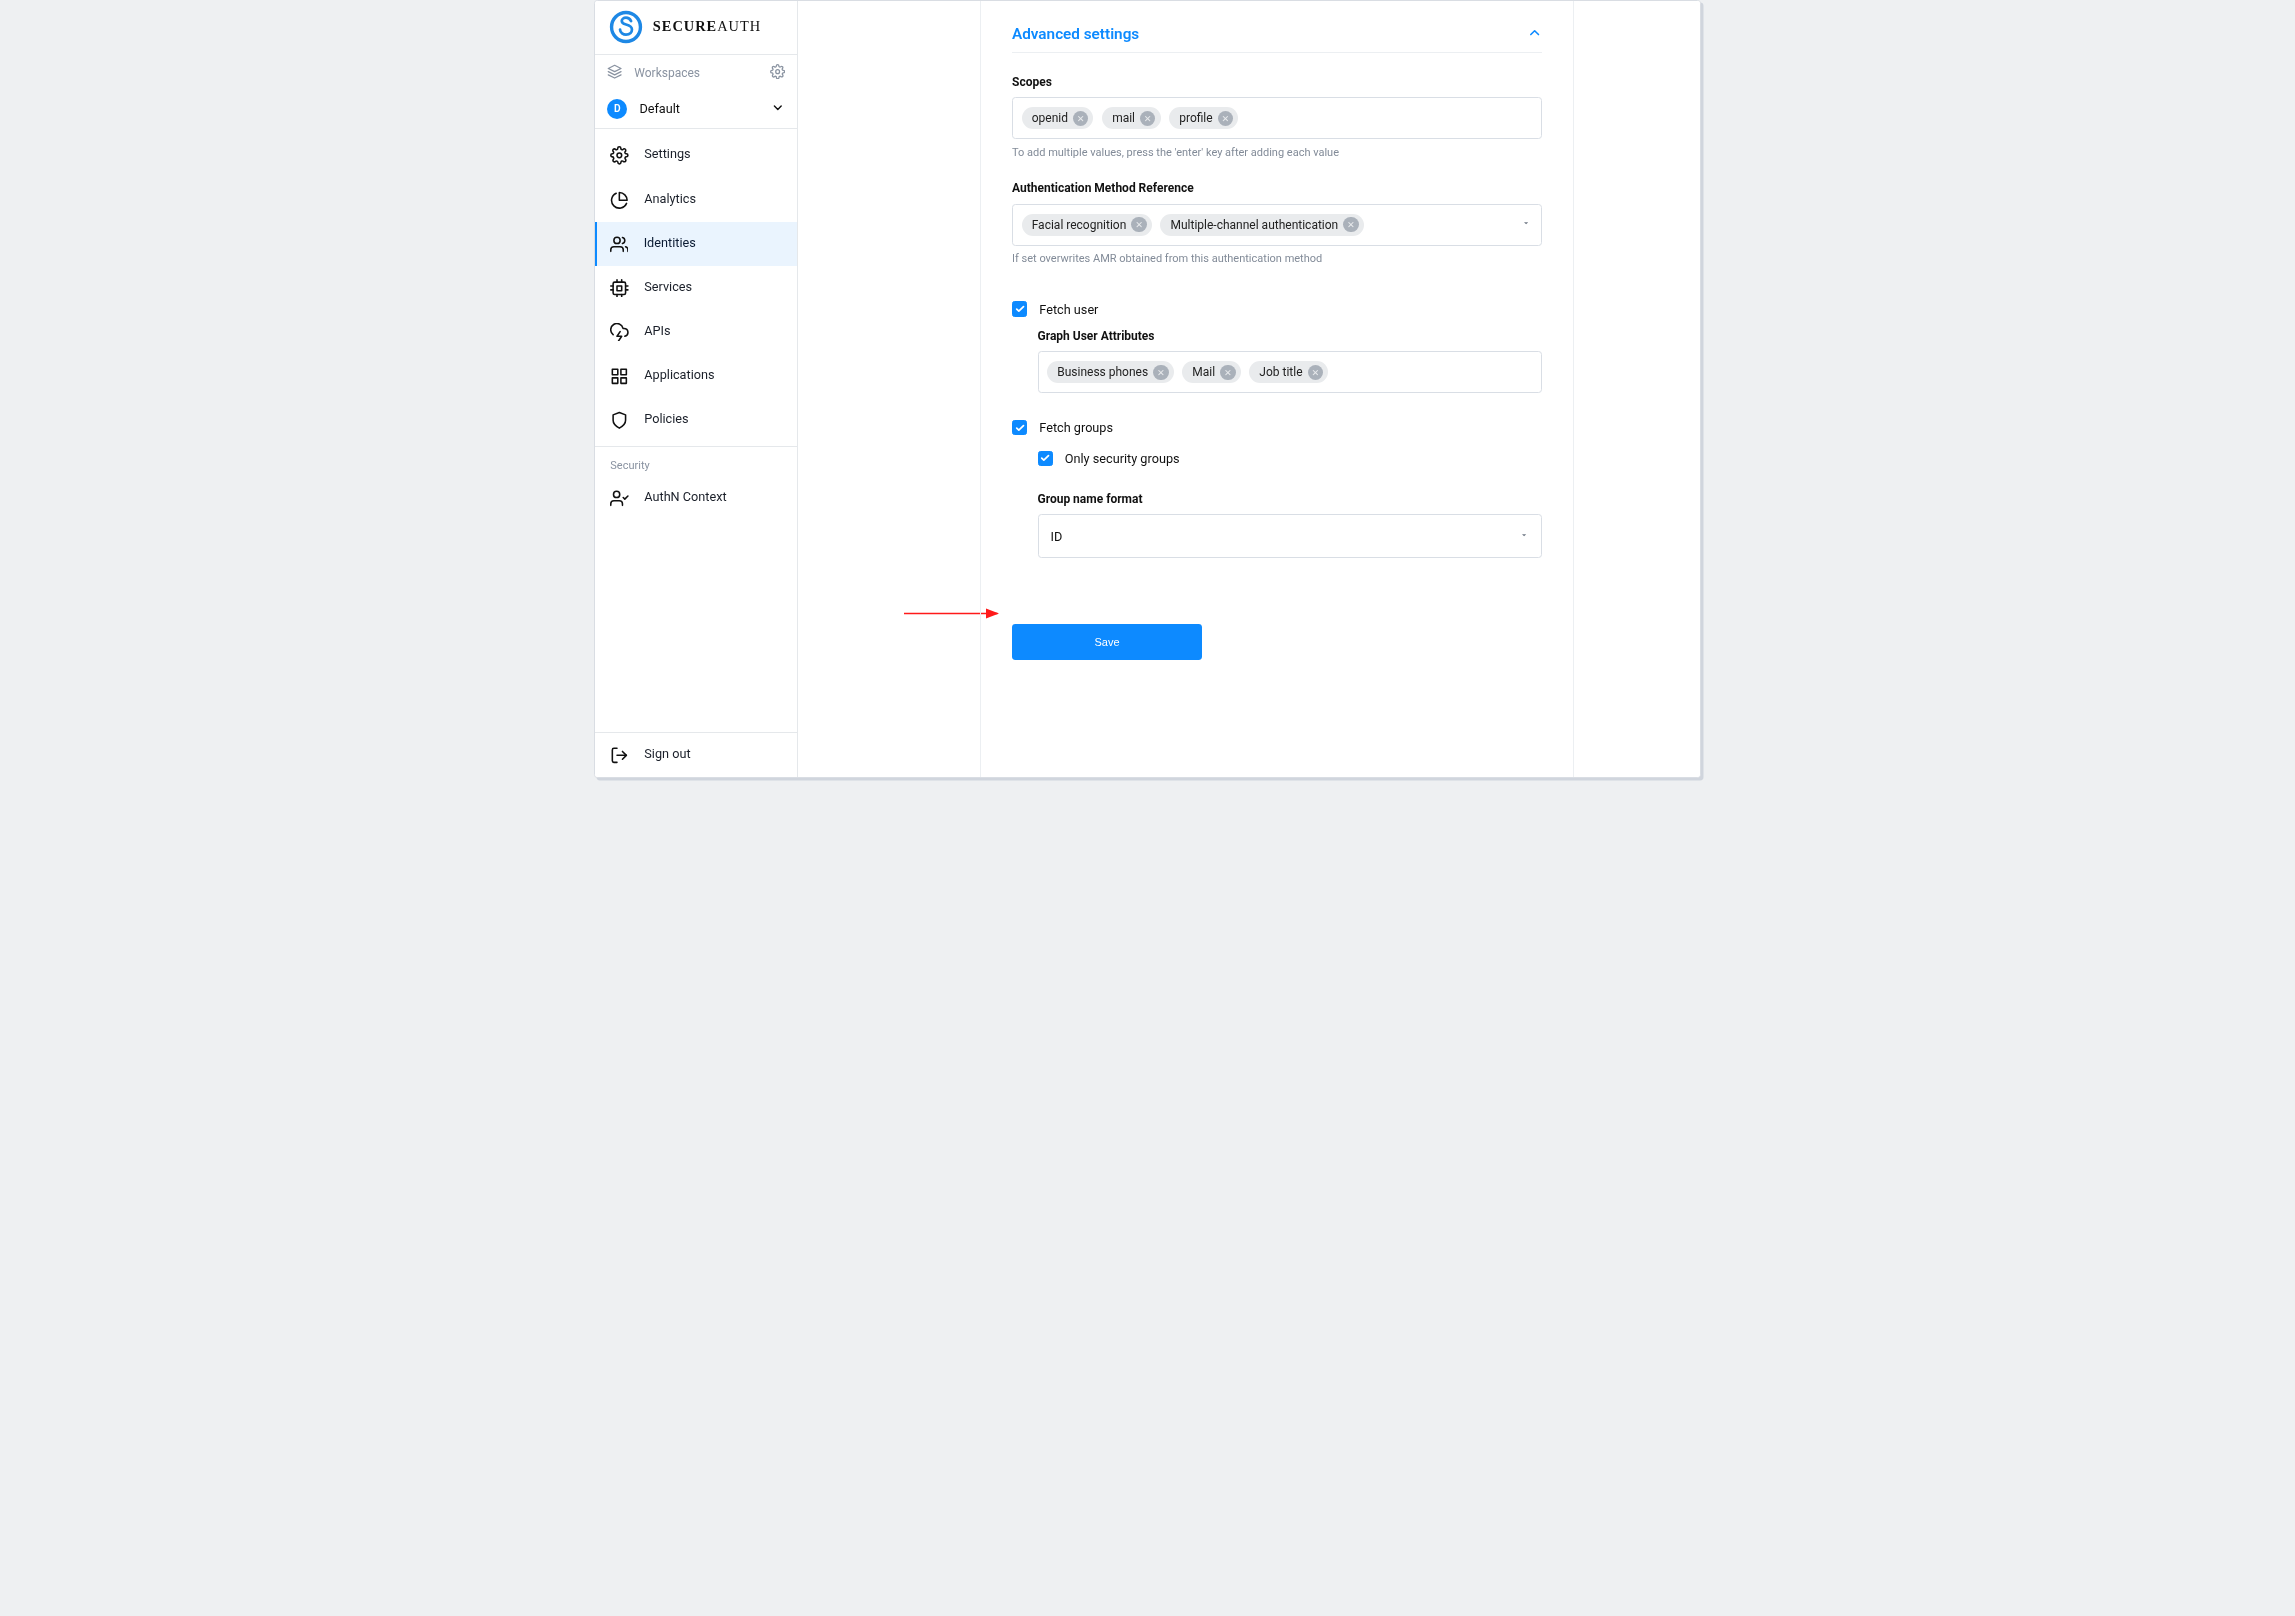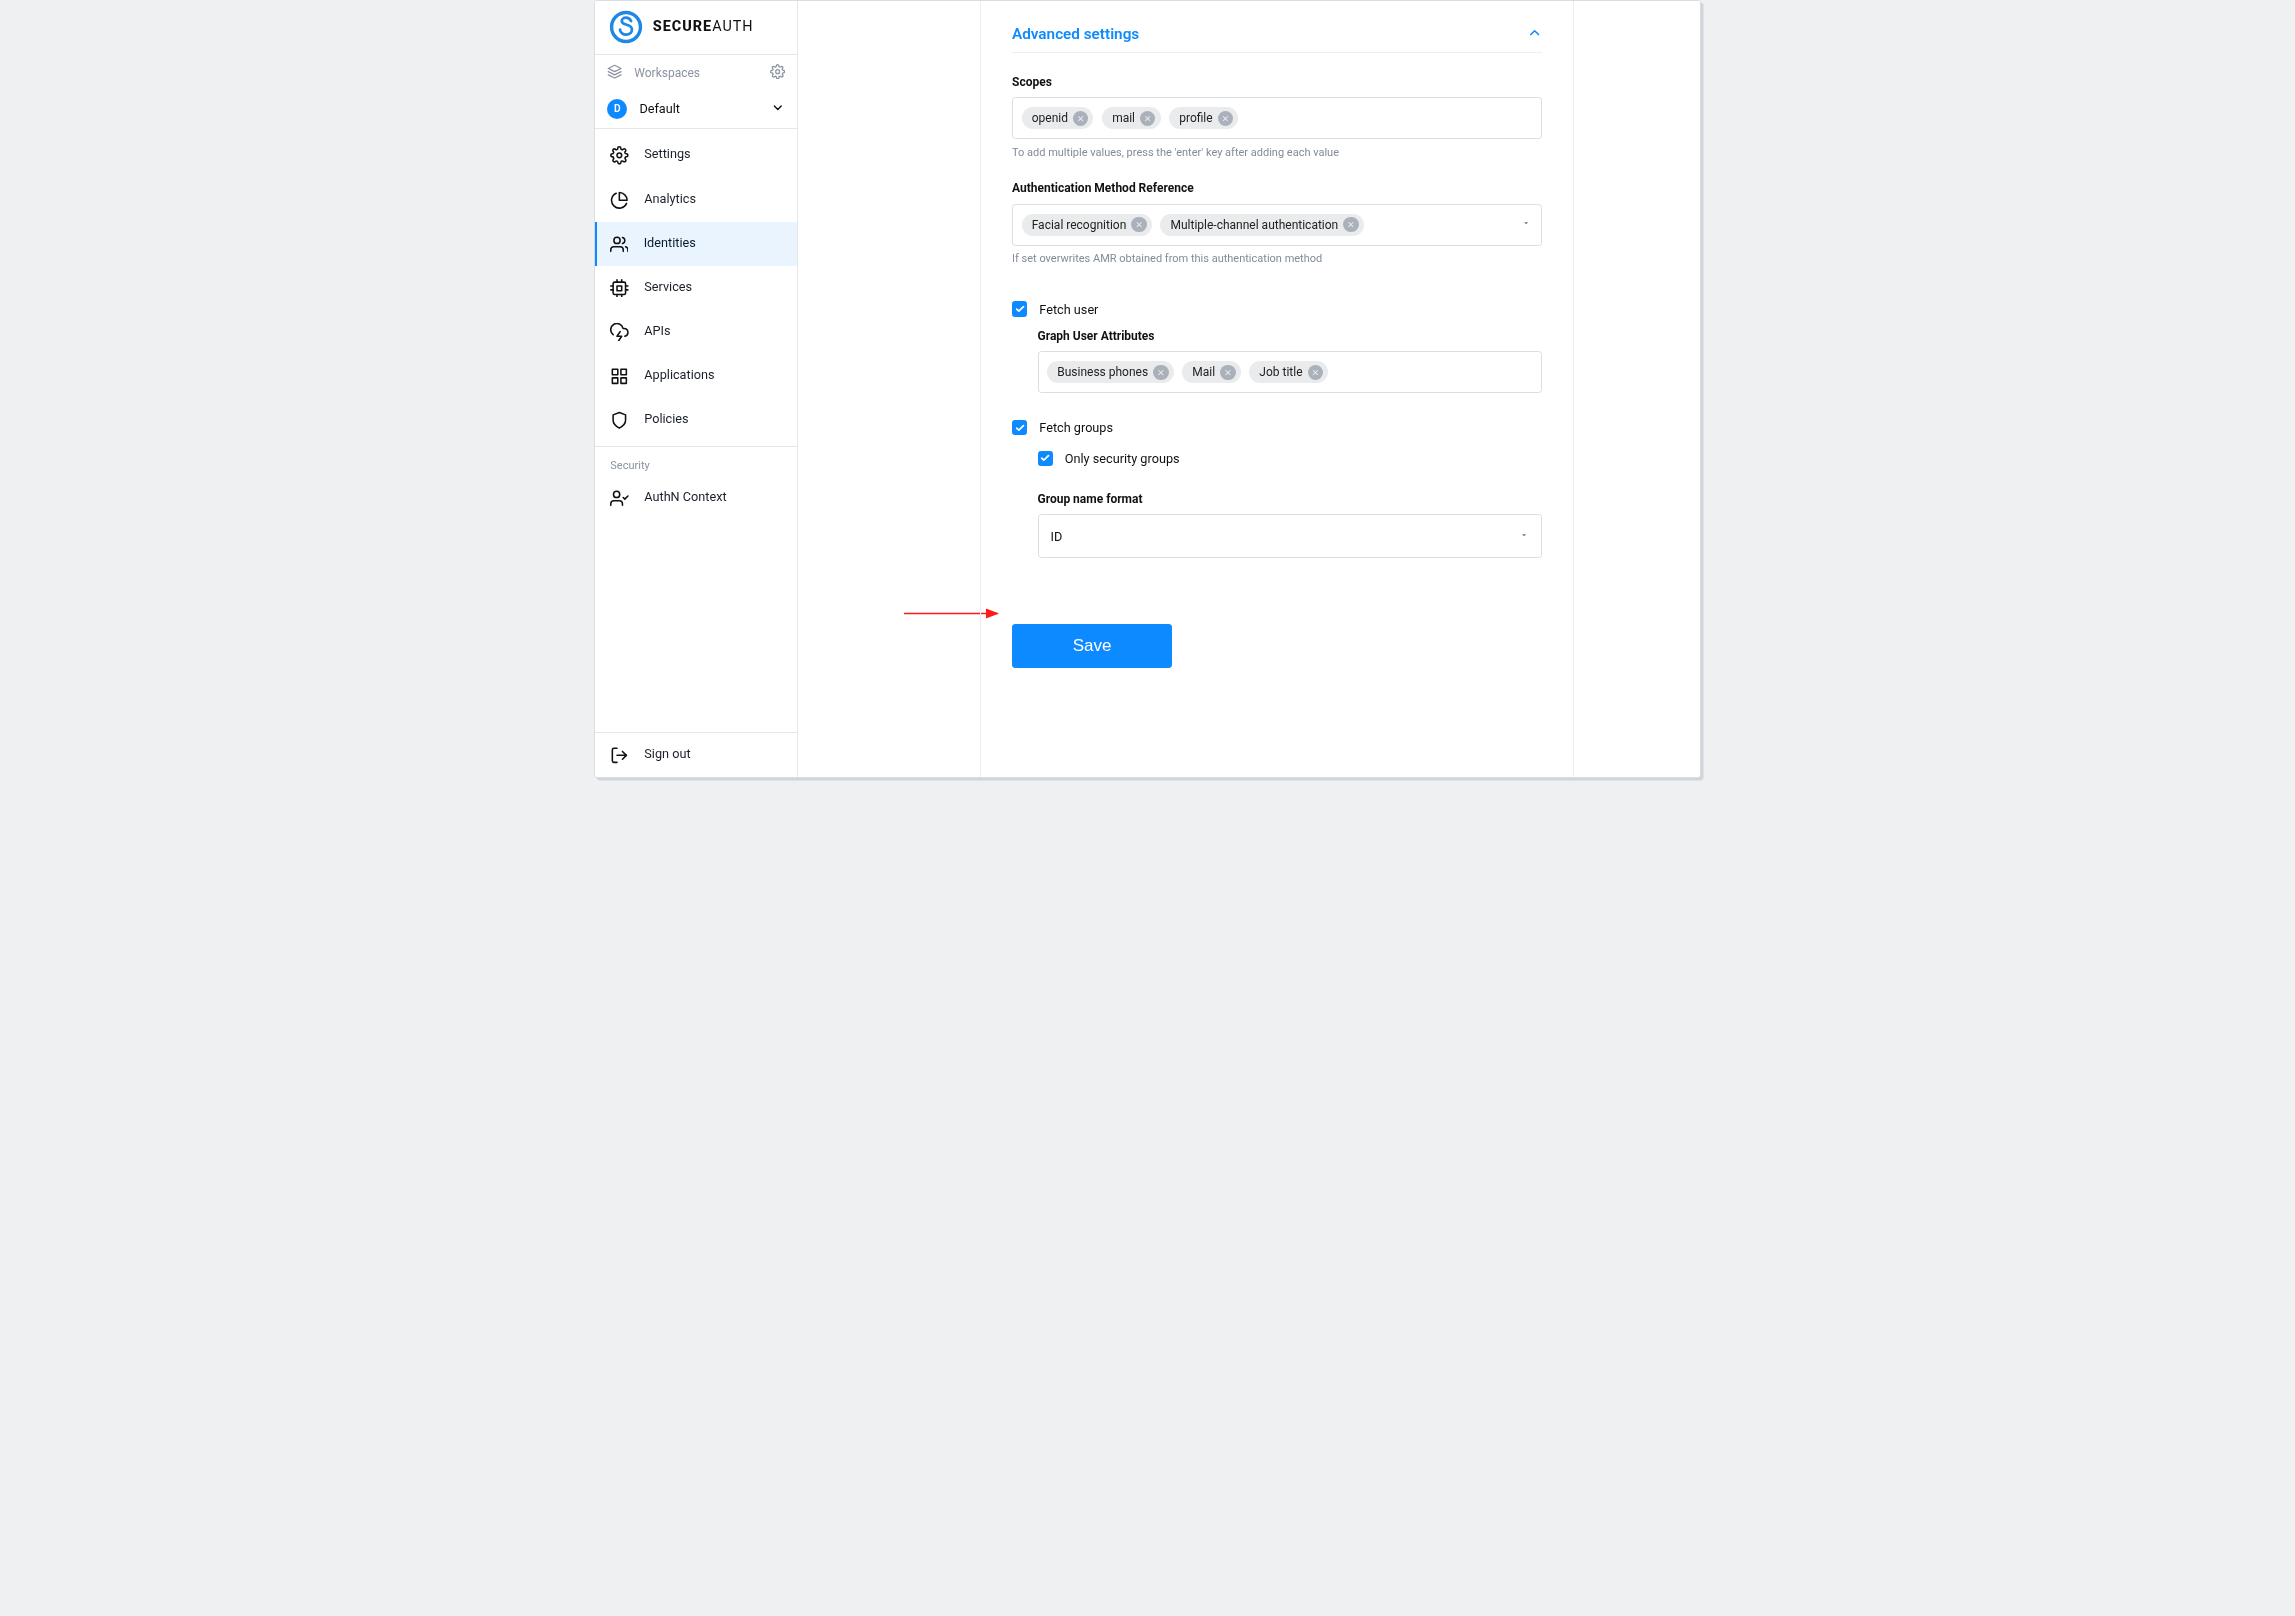--- a/index.html
+++ b/index.html
@@ -31,20 +31,21 @@
     flex-direction: column;
     background: #fff;
   }
   .logo-row {
     padding: 8.5px 13.6px 10.2px 13.6px;
     display: flex;
     align-items: center;
     gap: 10.2px;
     border-bottom: 0.8px solid #e5e8eb;
     height: 54px;
+    font-family: Liberation Serif, serif;
   }
   .logo-circle {
     width: 34px; height: 34px;
     color: #1E88E5;
     flex: 0 0 auto;
   }
   .logo-text {
     font-weight: 800;
     letter-spacing: 1px;
     font-size: 14.4px;
@@ -221,22 +222,22 @@
     cursor: pointer;
   }
   .select-caret { color: #6f7885; }
   .save-btn {
     margin-top: 44px;
     background: #0d8aff;
     color: #fff;
     border: none;
     border-radius: 3.4px;
     padding: 12px 0;
-    width: 160px;
-    font-size: 17px;
+    width: 190px;
+    font-size: 11px;
     font-weight: 500;
     cursor: pointer;
   }
   
   .arrow-ann {
     position: absolute;
     left: 106px;
     top: 604px;
     pointer-events: none;
   }

